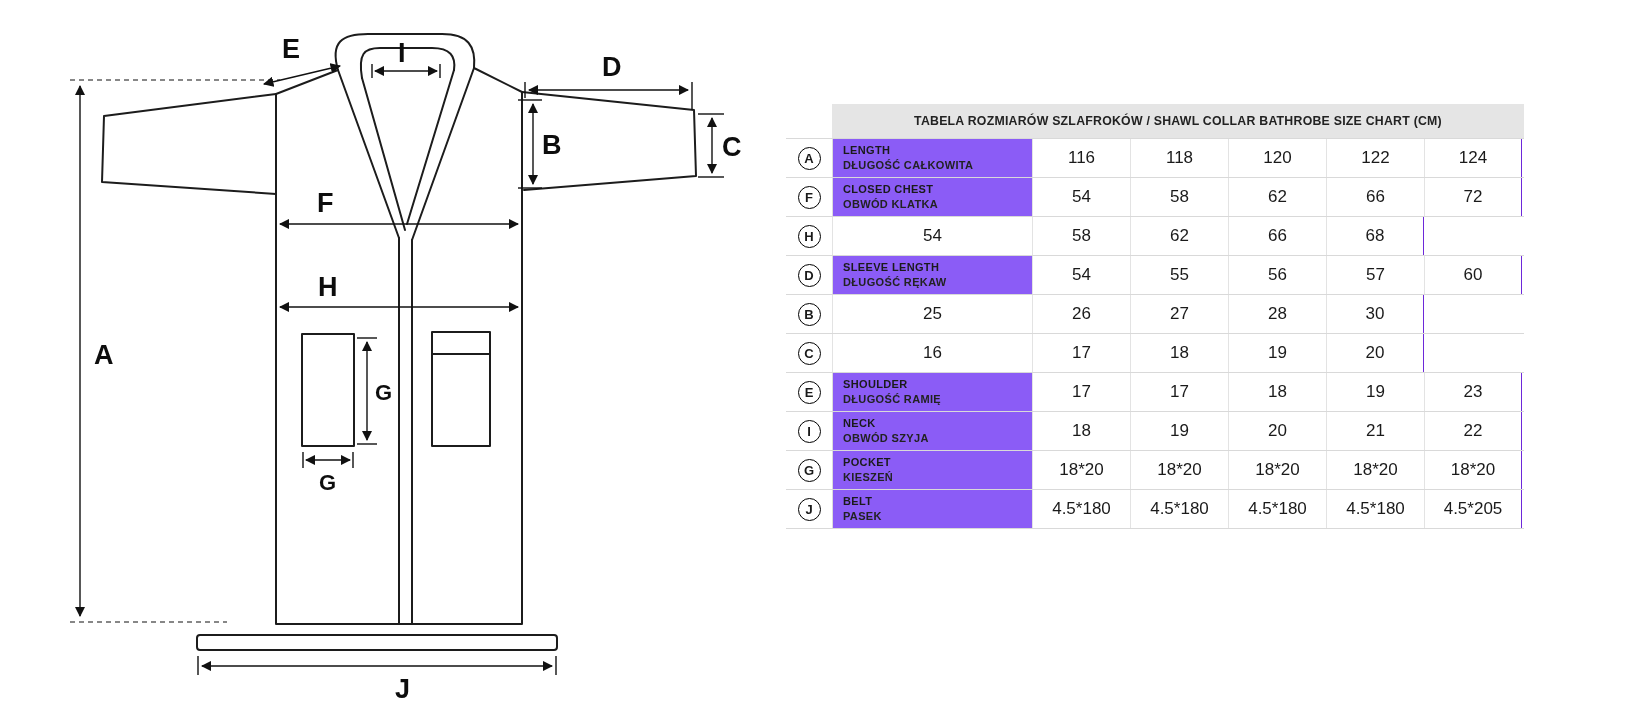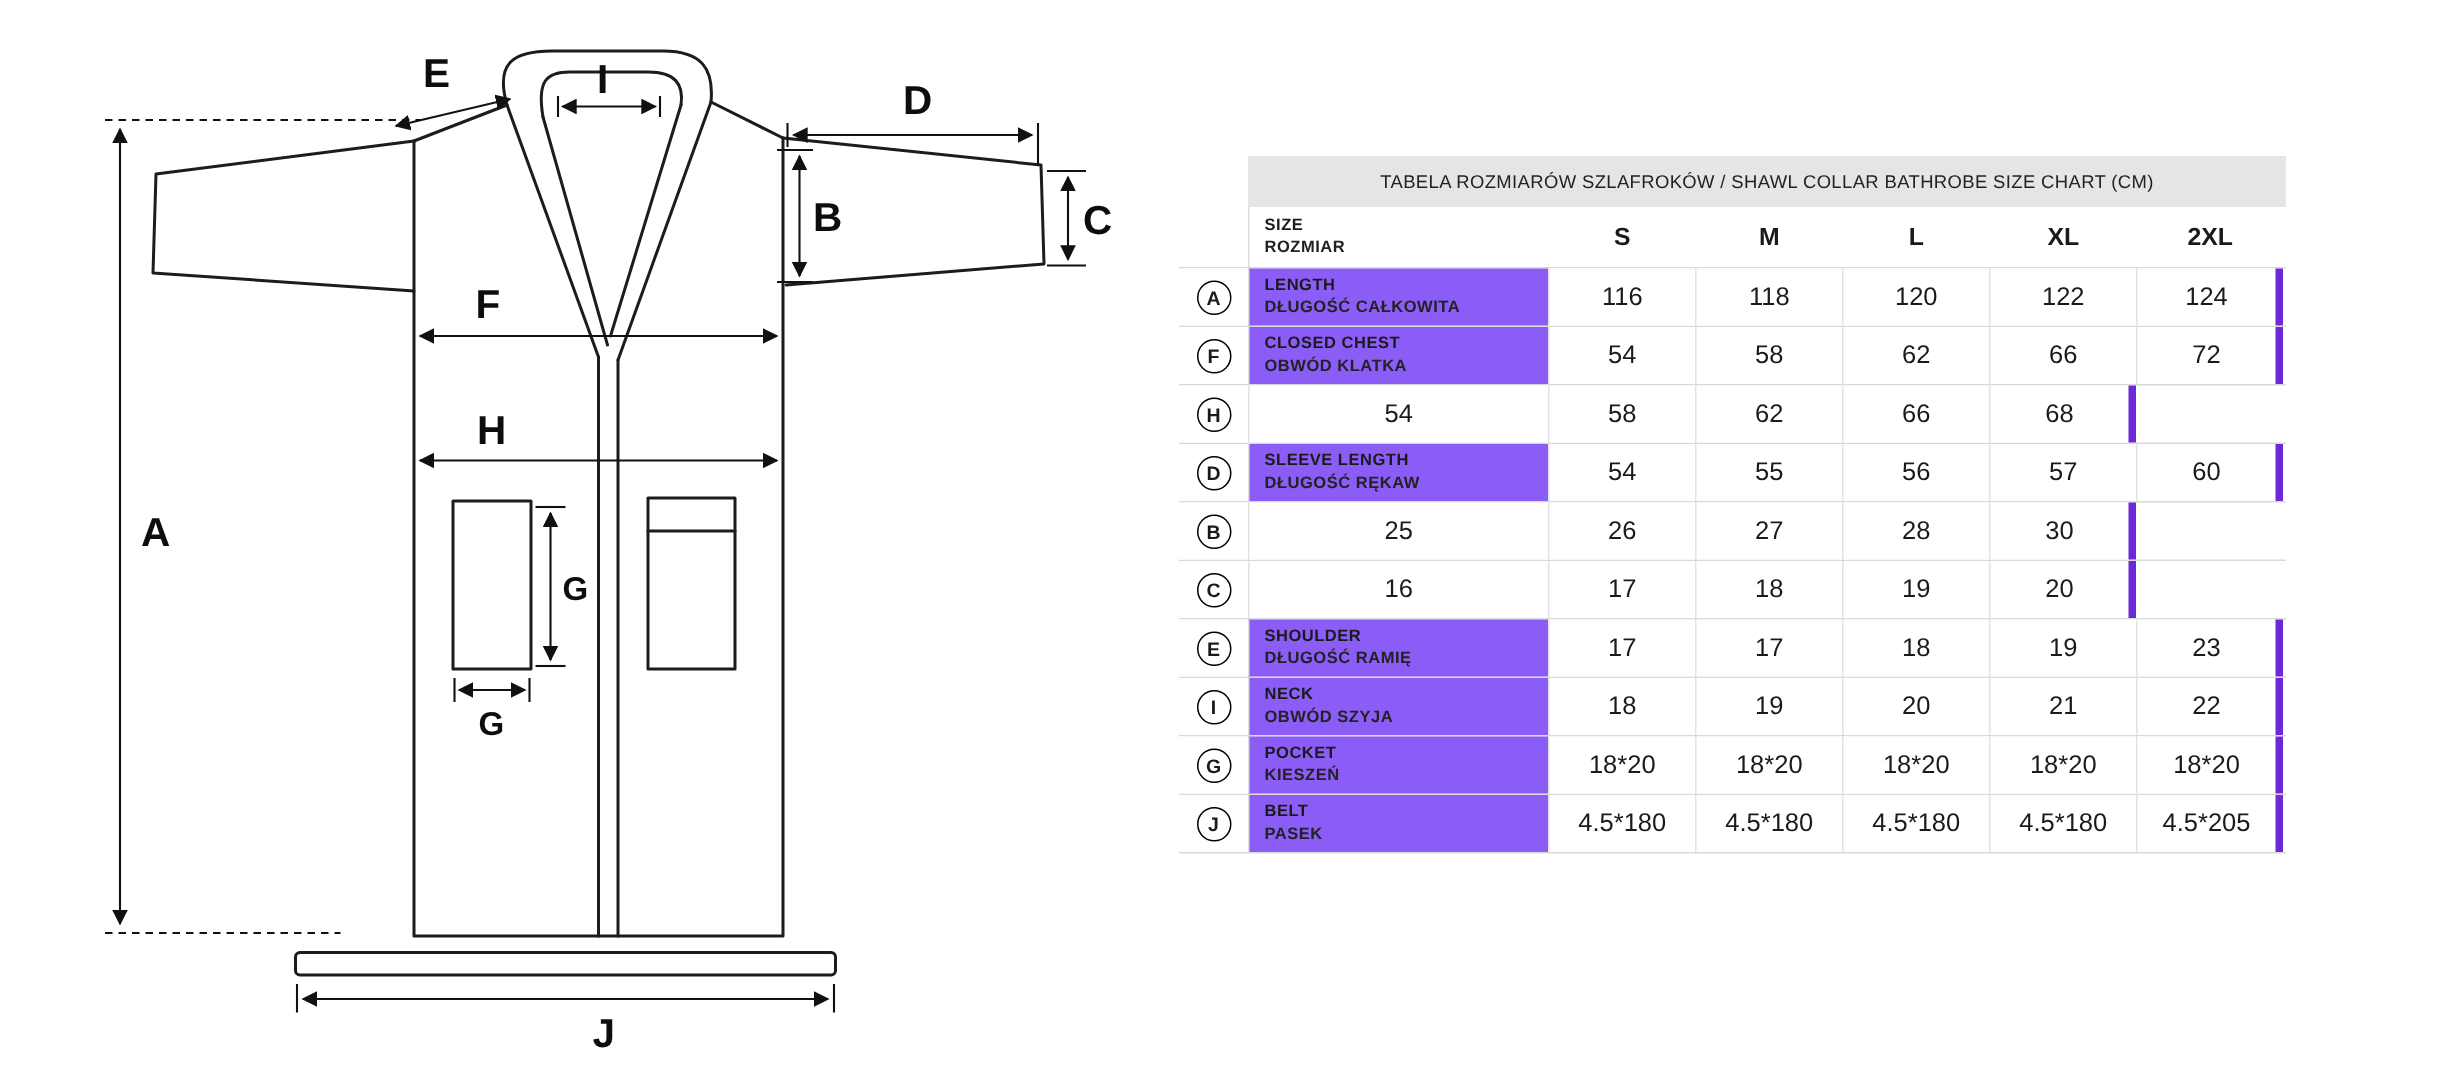--- a/index.html
+++ b/index.html
@@ -19,37 +19,37 @@
   .dim{fill:none;stroke:#111;stroke-width:1.4;stroke-linecap:butt}
   .dash{fill:none;stroke:#111;stroke-width:1.2;stroke-dasharray:5 4}
   .dimlabel{font-family:"Liberation Sans","DejaVu Sans",sans-serif;font-weight:700;font-size:27px;fill:#0d0d0d}
   .dimlabel.small{font-size:22px}
 
   
   .table-panel{position:absolute;left:786px;top:104px;width:738px}
   .table-title{
     margin-left:46px;height:34px;background:#e5e5e5;
     display:flex;align-items:center;justify-content:center;
-    font-size:12.3px;font-weight:400;letter-spacing:.25px;color:#222;
+    font-size:12.3px;font-weight:700;letter-spacing:.25px;color:#222;
   }
   .trow{display:grid;grid-template-columns:46px 200px repeat(5,98px);align-items:stretch}
   .cell{display:flex;align-items:center;justify-content:center;min-height:38px}
   .header-row .cell{min-height:40px}
   .data-row{border-top:1px solid #d9d9d9}
   .data-row:last-child{border-bottom:1px solid #d9d9d9}
   .circle-col{background:#fff}
   .label-cell{
     flex-direction:column;align-items:flex-start;justify-content:center;
     padding:4px 10px;background:#8b5cf6;border-left:1px solid #dcdcdc;
   }
   .header-row .label-cell{background:#ffffff}
   .lbl-en{font-size:11px;font-weight:700;letter-spacing:.35px;line-height:1.35;text-transform:uppercase}
   .lbl-pl{font-size:11px;font-weight:600;letter-spacing:.35px;line-height:1.35;text-transform:uppercase;color:#222}
   .val-cell{font-size:17px;color:#1a1a1a;border-left:1px solid #e3e3e3;background:#fff}
-  .val-cell:last-child{border-right:5px solid #6d28d9}
+  .val-cell:last-child{border-right:1px solid #6d28d9}
   .header-row .val-cell{font-weight:700;font-size:16.5px;border-left:1px solid transparent;border-right:none}
   .letter-circle{
     width:23px;height:23px;border:1.7px solid #000;border-radius:50%;
     display:flex;align-items:center;justify-content:center;
     font-size:13px;font-weight:700;background:#fff;
   }
 </style>
 </head>
 <body>
 
@@ -160,32 +160,20 @@
       <line class="dim" x1="544" y1="652" x2="544" y2="671"></line>
       <line class="dim" x1="190" y1="662" x2="540" y2="662" marker-start="url(#arw)" marker-end="url(#arw)"></line>
       <text class="dimlabel" x="383" y="694">J</text>
     </g>
   </svg>
 </div>
 
 <div class="table-panel">
   <div class="table-title">TABELA ROZMIARÓW SZLAFROKÓW / SHAWL COLLAR BATHROBE SIZE CHART (CM)</div>
   <div>
-      <div class="trow header-row">
-        <div class="cell circle-col"></div>
-        <div class="cell label-cell">
-          <div class="lbl-en">SIZE</div>
-          <div class="lbl-pl">ROZMIAR</div>
-        </div>
-        <div class="cell val-cell">S</div>
-        <div class="cell val-cell">M</div>
-        <div class="cell val-cell">L</div>
-        <div class="cell val-cell">XL</div>
-        <div class="cell val-cell">2XL</div>
-      </div>
       <div class="trow data-row">
         <div class="cell circle-col">
           <div class="letter-circle">A</div>
         </div>
         <div class="cell label-cell">
           <div class="lbl-en">LENGTH</div>
           <div class="lbl-pl">DŁUGOŚĆ CAŁKOWITA</div>
         </div>
         <div class="cell val-cell">116</div>
         <div class="cell val-cell">118</div>

